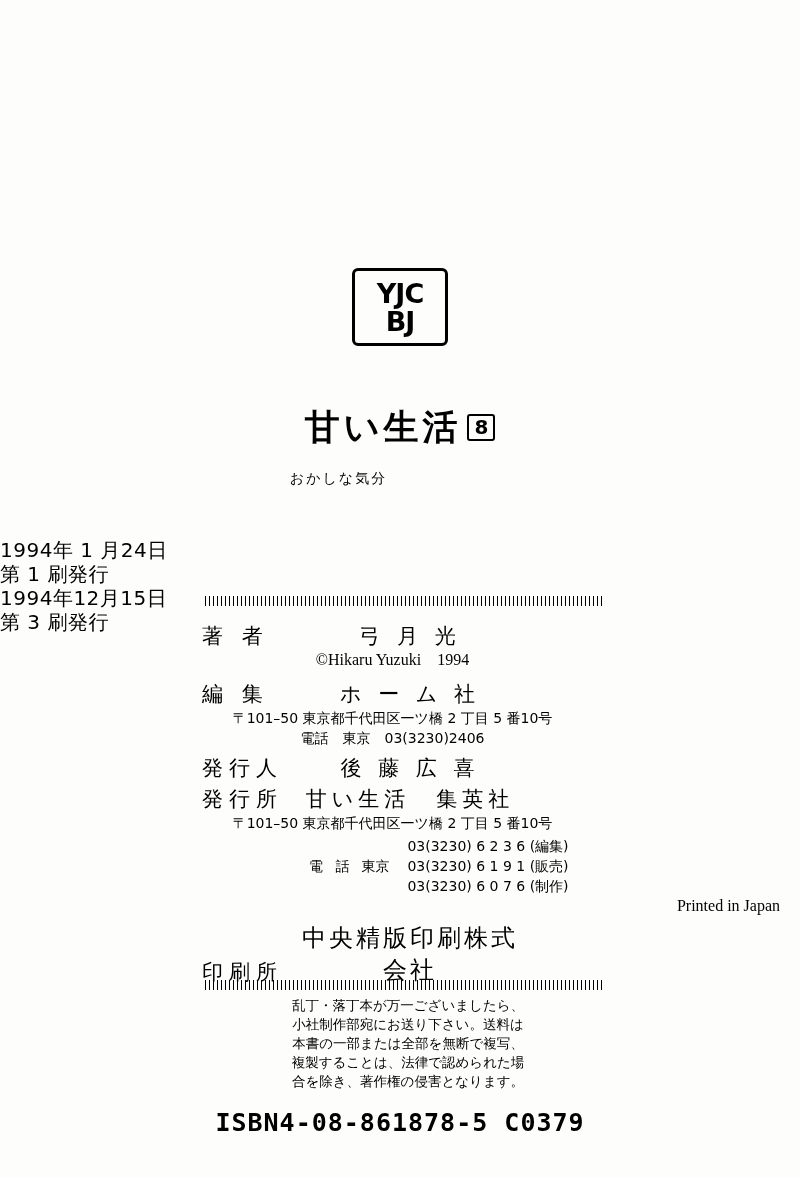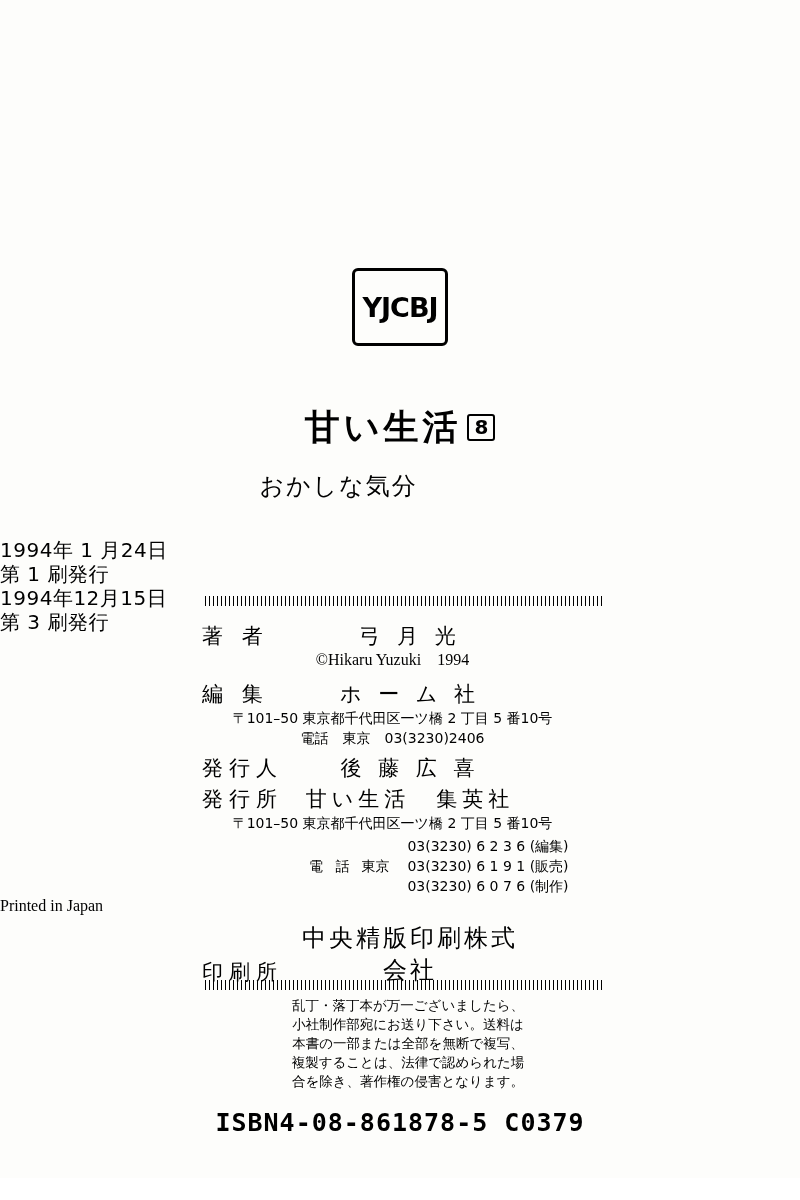--- a/index.html
+++ b/index.html
@@ -29,21 +29,21 @@
     width: 800px;
     display: flex;
     justify-content: center;
   }
   .logo {
     width: 90px;
     height: 72px;
     border: 3px solid #000;
     border-radius: 6px;
     display: flex;
-    flex-direction: row;
+    flex-direction: column;
     align-items: center;
     justify-content: center;
     line-height: 1;
   }
   .logo .l1 {
     font-family: "DejaVu Sans", sans-serif;
     font-weight: bold;
     font-size: 27px;
     letter-spacing: -1px;
   }
@@ -81,21 +81,21 @@
     padding: 1px 5px 2px 5px;
     margin-left: 6px;
     line-height: 1;
   }
   .subtitle {
     position: absolute;
     top: 470px;
     left: 0;
     width: 677px;
     text-align: center;
-    font-size: 24px;
+    font-size: 14px;
     letter-spacing: 2px;
     font-family: "DejaVu Sans", sans-serif;
   }
 
   
   .dates {
     position: absolute;
     top: 538px;
     left: 0;
     width: 800px;
@@ -185,21 +185,21 @@
     padding-right: 8px;
     align-self: center;
   }
   .phone-city {
     width: 46px;
     text-align: left;
     align-self: center;
   }
   .phone-nums { text-align: left; }
   .printed {
-    text-align: left;
+    text-align: right;
     padding-right: 20px;
     font-family: "Liberation Serif", serif;
     font-size: 16px;
     line-height: 20px;
   }
 
   .row.printer .lab { font-size: 21px; letter-spacing: 6px; }
   .row.printer .val { font-size: 24px; letter-spacing: 3px; }
 
   

